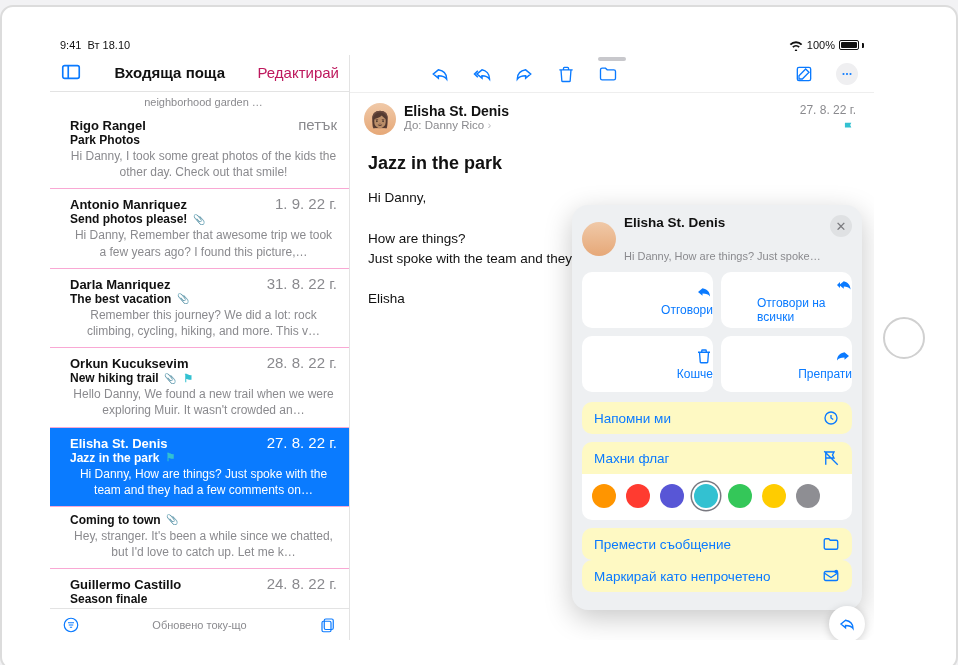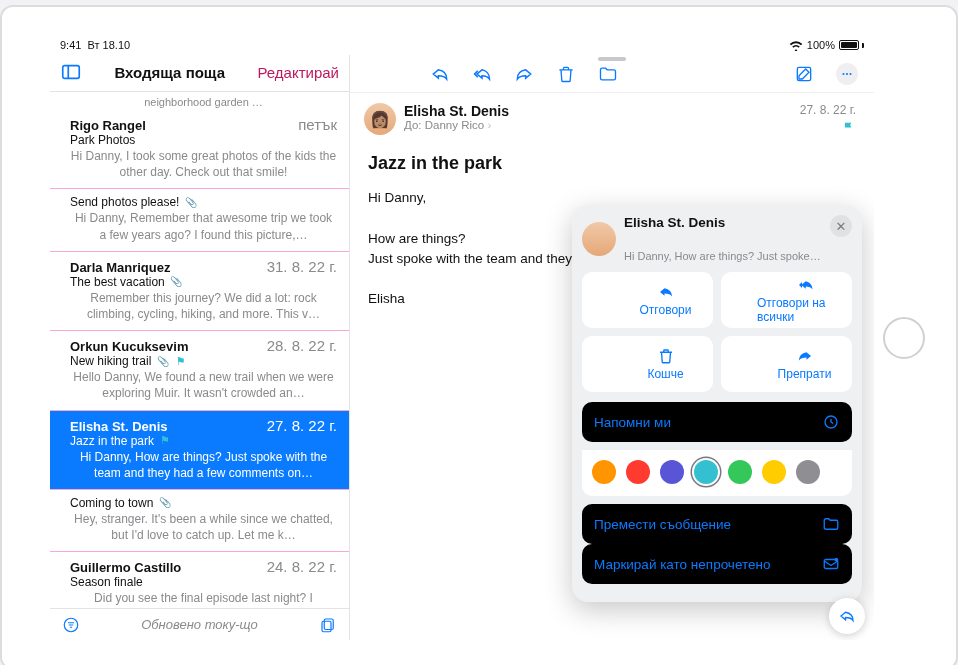--- a/index.html
+++ b/index.html
@@ -37,30 +37,30 @@
   .list-title { font-size:15px; font-weight:700; color:#111; flex:1; text-align:center; }
   .edit-btn { font-size:15px; color:#be185d; }
   .messages { flex:1; overflow:hidden;text-align:center; }
   .msg {
     padding:6px 12px 8px 20px; border-bottom:1px solid #f9a8d4;
     font-size:12px; color:#8a8a8e; position:relative;
   }
   .msg-top { display:flex; justify-content:space-between; align-items:baseline; }
   .sender { font-size:13px; font-weight:600; color:#111;}
   .date { font-size:15px; color:#8a8a8e; white-space:nowrap;}
-  .subj { font-size:12px; color:#111; font-weight:400; display:flex; align-items:center; gap:6px;}
+  .subj { font-size:12px; color:#111; font-weight:700; display:flex; align-items:center; gap:6px;}
   .prev { font-size:12px; color:#8a8a8e; line-height:1.35; margin-top:1px;}
   .attach-dot { font-size:10px; color:#8a8a8e;}
   .selected { background:#0a7bff; }
   .selected .sender, .selected .subj, .selected .date, .selected .prev { color:#fff; }
   .truncated-top { font-size:11px; color:#8a8a8e; padding:4px 12px 2px 20px;}
   .flag-tiny { color:#33c1d1; font-size:11px;}
   .list-footer {
     border-top:1px solid #e3e3e3; height:32px; display:flex; align-items:center;
-    justify-content:space-between; padding:0 12px; font-size:13px; color:#8a8a8e;font-style:italic;
+    justify-content:space-between; padding:0 12px; font-size:11px; color:#8a8a8e;
   }
   .list-footer .icon { color:#0a7aff; width:18px; height:18px;}
 
   
   .detail-pane { flex:1; display:flex; flex-direction:column; position:relative;}
   .grabber { position:absolute; top:2px; left:50%; transform:translateX(-50%); width:28px; height:4px; background:#c8c8cc; border-radius:2px;}
   .toolbar {
     height:38px; display:flex; align-items:center; gap:22px;
     padding:0 16px 0 80px; color:#0a7aff; border-bottom:1px solid #eee;
   }
@@ -83,23 +83,23 @@
     position:absolute; right:12px; top:150px; width:290px;
     background:#eef0f2; border-radius:16px; box-shadow:0 8px 28px rgba(0,0,0,.22);
     padding:10px; font-size:13.5px; color:#0a7aff;
   }
   .pv-header { display:flex; align-items:center; gap:8px; margin-bottom:10px; position:relative;}
   .pv-avatar { width:34px;height:34px;border-radius:50%;background:linear-gradient(#f0c9a8,#e6a878);}
   .pv-name { font-size:13.5px; font-weight:600; color:#111;}
   .pv-prev { font-size:11px; color:#8a8a8e;margin-top:20px;}
   .pv-close { position:absolute; right:0; top:0; width:22px;height:22px;border-radius:50%;background:#dfe1e3;color:#7a7a7e;display:flex;align-items:center;justify-content:center;font-size:13px;}
   .pv-grid { display:grid; grid-template-columns:1fr 1fr; gap:8px; margin-bottom:10px;}
-  .pv-btn { background:#fff; border-radius:10px; height:56px; display:flex; flex-direction:column; align-items:center; justify-content:center; gap:2px; font-size:12px; color:#0a7aff;padding-left:36px;}
+  .pv-btn { background:#fff; border-radius:10px; height:56px; display:flex; flex-direction:column; align-items:flex-end; justify-content:center; gap:2px; font-size:12px; color:#0a7aff;padding-left:36px;}
   .pv-btn svg { width:18px;height:18px;}
-  .pv-row { background:#000000; border-radius:10px; height:40px; display:flex; align-items:center; justify-content:space-between; padding:0 12px; margin-bottom:8px;}
+  .pv-row { background:#fef9c3; border-radius:10px; height:32px; display:flex; align-items:center; justify-content:space-between; padding:0 12px; margin-bottom:8px;}
   .pv-row.no-bottom-gap { margin-bottom:0; border-bottom-left-radius:0;border-bottom-right-radius:0;}
   .pv-row .ricon { width:18px;height:18px; color:#0a7aff;}
   .dots-row { background:#fff; border-radius:0 0 10px 10px; padding:10px 10px 12px 10px; display:flex; gap:10px; margin-bottom:8px;}
   .dot { width:24px;height:24px;border-radius:50%;}
   .dot.sel { box-shadow:0 0 0 2px #fff, 0 0 0 3.5px #787880;}
   .reply-chip {
     position:absolute; right:-3px; bottom:-32px; width:36px;height:36px;border-radius:50%;
     background:#fff; box-shadow:0 2px 8px rgba(0,0,0,.18); display:flex;align-items:center;justify-content:center;color:#0a7aff;
   }
 
@@ -148,20 +148,24 @@
             <div class="truncated-top">neighborhood garden …</div>
             <div class="msg">
               <div class="msg-top">
                 <span class="sender">Rigo Rangel</span>
                 <span class="date">петък</span>
               </div>
               <div class="subj">Park Photos</div>
               <div class="prev">Hi Danny, I took some great photos of the kids the other day. Check out that smile!</div>
             </div>
             <div class="msg">
+              <div class="msg-top">
+                <span class="sender">Antonio Manriquez</span>
+                <span class="date">1. 9. 22 г.</span>
+              </div>
               <div class="subj">Send photos please! <span class="attach-dot">📎</span></div>
               <div class="prev">Hi Danny, Remember that awesome trip we took a few years ago? I found this picture,…</div>
             </div>
             <div class="msg">
               <div class="msg-top">
                 <span class="sender">Darla Manriquez</span>
                 <span class="date">31. 8. 22 г.</span>
               </div>
               <div class="subj">The best vacation <span class="attach-dot">📎</span></div>
               <div class="prev">Remember this journey? We did a lot: rock climbing, cycling, hiking, and more. This v…</div>
@@ -328,20 +332,28 @@
           <div class="pv-row">
             <span>Напомни ми</span>
             <span class="ricon">
                 <svg viewBox="0 0 24 24" fill="none" stroke="#0a7aff" stroke-width="1.8">
                   <circle cx="12" cy="12" r="8"></circle>
                   <path d="M12 8v4l3 2"></path>
                 </svg>
               </span>
           </div>
 
+          <div class="pv-row no-bottom-gap">
+            <span>Махни флаг</span>
+            <span class="ricon">
+                <svg viewBox="0 0 24 24" fill="none" stroke="#0a7aff" stroke-width="1.8">
+                  <path d="M5 3v18M5 4h11l-2 4 2 4H5M3 3l18 18"></path>
+                </svg>
+              </span>
+          </div>
           <div class="dots-row" id="flag-dots">
               <span class="dot" style="background: rgb(255, 149, 0);"></span>
               <span class="dot" style="background: rgb(255, 59, 48);"></span>
               <span class="dot" style="background: rgb(88, 86, 214);"></span>
               <span class="dot sel" style="background: rgb(51, 193, 209);"></span>
               <span class="dot" style="background: rgb(52, 199, 89);"></span>
               <span class="dot" style="background: rgb(255, 204, 0);"></span>
               <span class="dot" style="background: rgb(142, 142, 147);"></span>
             </div>
 

